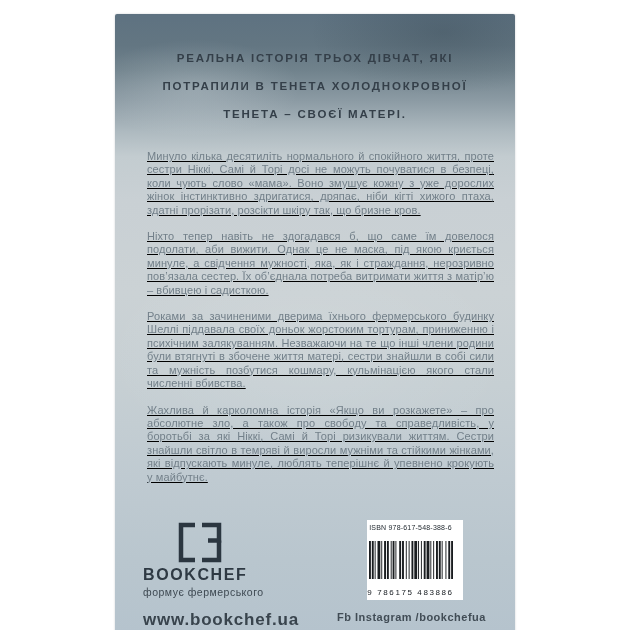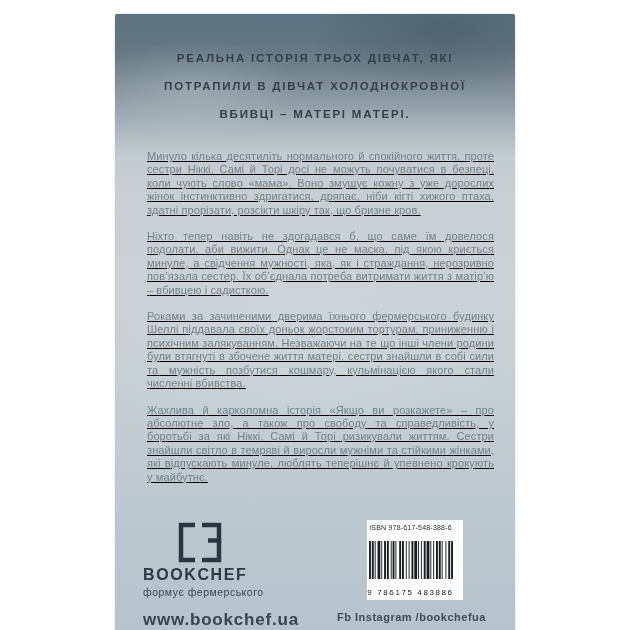--- a/index.html
+++ b/index.html
@@ -127,22 +127,22 @@
     color:#14191e;
   }
 </style>
 </head>
 <body>
 
 <div class="book">
 
   <div class="headline">
     <span class="headline-line">РЕАЛЬНА ІСТОРІЯ ТРЬОХ ДІВЧАТ, ЯКІ</span>
-    <span class="headline-line">ПОТРАПИЛИ В ДІВЧАТ ХОЛОДНОКРОВНОЇ</span>
-    <span class="headline-line">ВБИВЦІ – МАТЕРІ МАТЕРІ.</span>
+    <span class="headline-line">ПОТРАПИЛИ В ТЕНЕТА ХОЛОДНОКРОВНОЇ</span>
+    <span class="headline-line">ТЕНЕТА – СВОЄЇ МАТЕРІ.</span>
   </div>
 
   <div class="synopsis">
     <p>Минуло кілька десятиліть нормального й спокійного життя, проте сестри Ніккі, Самі й Торі досі не можуть почуватися в безпеці, коли чують слово «мама». Воно змушує кожну з уже дорослих жінок інстинктивно здригатися, дряпає, ніби кігті хижого птаха, здатні прорізати, розсікти шкіру так, що бризне кров.</p>
     <p>Ніхто тепер навіть не здогадався б, що саме їм довелося подолати, аби вижити. Однак це не маска, під якою криється минуле, а свідчення мужності, яка, як і страждання, нерозривно пов’язала сестер. Їх об’єднала потреба витримати життя з матір’ю – вбивцею і садисткою.</p>
     <p>Роками за зачиненими дверима їхнього фермерського будинку Шеллі піддавала своїх доньок жорстоким тортурам, приниженню і психічним залякуванням. Незважаючи на те що інші члени родини були втягнуті в збочене життя матері, сестри знайшли в собі сили та мужність позбутися кошмару, кульмінацією якого стали численні вбивства.</p>
     <p>Жахлива й карколомна історія «Якщо ви розкажете» – про абсолютне зло, а також про свободу та справедливість, у боротьбі за які Ніккі, Самі й Торі ризикували життям. Сестри знайшли світло в темряві й виросли мужніми та стійкими жінками, які відпускають минуле, люблять теперішнє й упевнено крокують у майбутнє.</p>
   </div>
 
   <svg class="logo-mark" viewBox="0 0 48 43" fill="none" xmlns="http://www.w3.org/2000/svg">

